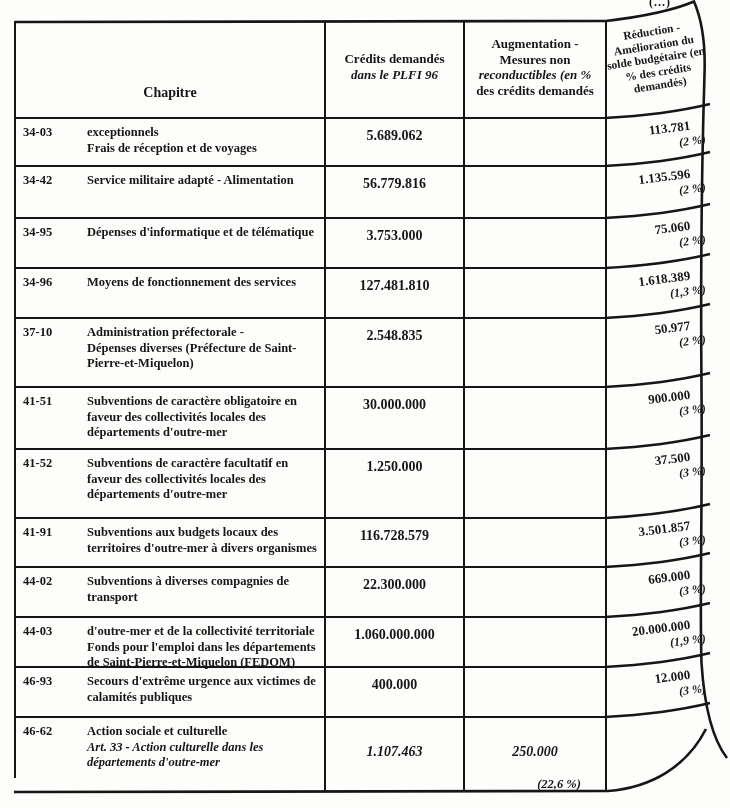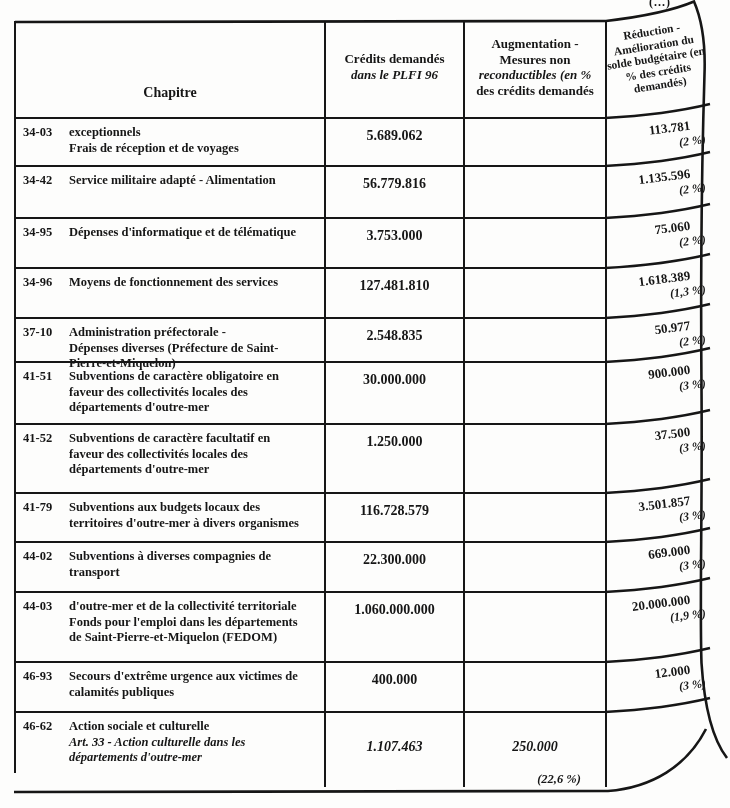--- a/index.html
+++ b/index.html
@@ -17,21 +17,21 @@
   .hdr-row{height:96px;}
   .hdr{font-weight:700;}
   .hdr-c1{padding-top:36px;text-align:center;font-size:14px;margin-top:28px;}
   .hdr-c2{padding-top:30px;text-align:center;font-size:13px;line-height:16px;}
   .hdr-c3{padding-top:15px;text-align:center;font-size:13px;line-height:15.5px;}
   .it{font-style:italic;}
   .rot-hdr{
     position:absolute;left:-4px;top:4px;width:106px;text-align:center;
     font-size:11.5px;line-height:13.5px;transform:rotate(-9deg);
   }
-  .c1{display:grid;grid-template-columns:40px 1fr;column-gap:6px;align-content:start;
+  .c1{display:grid;grid-template-columns:40px 1fr;column-gap:24px;align-content:start;
       padding:6px 0 0 7px;font-size:12.5px;line-height:15.5px;font-weight:700;}
   .code{white-space:nowrap;}
   .lline{white-space:nowrap;}
   .val{font-weight:700;font-size:14px;}
   .num2{text-align:center;padding-top:9px;}
   .aug-num{text-align:center;padding-top:9px;}
   .aug-pct{text-align:center;transform:translateX(24px);font-size:12.5px;}
   .italic-row .num2,.italic-row .aug-num,.italic-row .aug-pct{font-style:italic;margin-top:17px;}
   .sep-curve{position:absolute;top:-15px;left:-2px;}
   .red-wrap{transform:rotate(-7deg);padding-top:5px;font-weight:700;}
@@ -168,21 +168,21 @@
       <svg class="sep-curve" width="106" height="26" viewBox="0 0 106 26">
         <path d="M0,16 C38,14 76,9 105,2" fill="none" stroke="#161616" stroke-width="2.5"></path>
       </svg>
       <div class="red-wrap">
         <div class="red-num">1.618.389</div>
         <div class="red-pct">(1,3 %)</div>
       </div>
     </div>
   </div>
 
-  <div class="row" style="height: 44px;">
+  <div class="row" style="height: 69px;">
     <div class="cell c1">
       <span class="code">37-10</span>
       <span class="label">
               <div class="lline">Administration préfectorale -</div>
               <div class="lline">Dépenses diverses (Préfecture de Saint-</div>
               <div class="lline">Pierre-et-Miquelon)</div>
             </span>
     </div>
     <div class="cell c2">
       <div class="val num2">2.548.835</div>
@@ -251,21 +251,21 @@
       </svg>
       <div class="red-wrap">
         <div class="red-num">37.500</div>
         <div class="red-pct">(3 %)</div>
       </div>
     </div>
   </div>
 
   <div class="row" style="height: 49px;">
     <div class="cell c1">
-      <span class="code">41-79</span>
+      <span class="code">41-91</span>
       <span class="label">
               <div class="lline">Subventions aux budgets locaux des</div>
               <div class="lline">territoires d'outre-mer à divers organismes</div>
             </span>
     </div>
     <div class="cell c2">
       <div class="val num2">116.728.579</div>
     </div>
     <div class="cell c3">
       <div class="val aug-num"></div>
@@ -301,21 +301,21 @@
       <svg class="sep-curve" width="106" height="26" viewBox="0 0 106 26">
         <path d="M0,16 C38,14 76,9 105,2" fill="none" stroke="#161616" stroke-width="2.5"></path>
       </svg>
       <div class="red-wrap">
         <div class="red-num">669.000</div>
         <div class="red-pct">(3 %)</div>
       </div>
     </div>
   </div>
 
-  <div class="row" style="height: 70px;">
+  <div class="row" style="height: 50px;">
     <div class="cell c1">
       <span class="code">44-03</span>
       <span class="label">
               <div class="lline">d'outre-mer et de la collectivité territoriale</div>
               <div class="lline">Fonds pour l'emploi dans les départements</div>
               <div class="lline">de Saint-Pierre-et-Miquelon (FEDOM)</div>
             </span>
     </div>
     <div class="cell c2">
       <div class="val num2">1.060.000.000</div>

